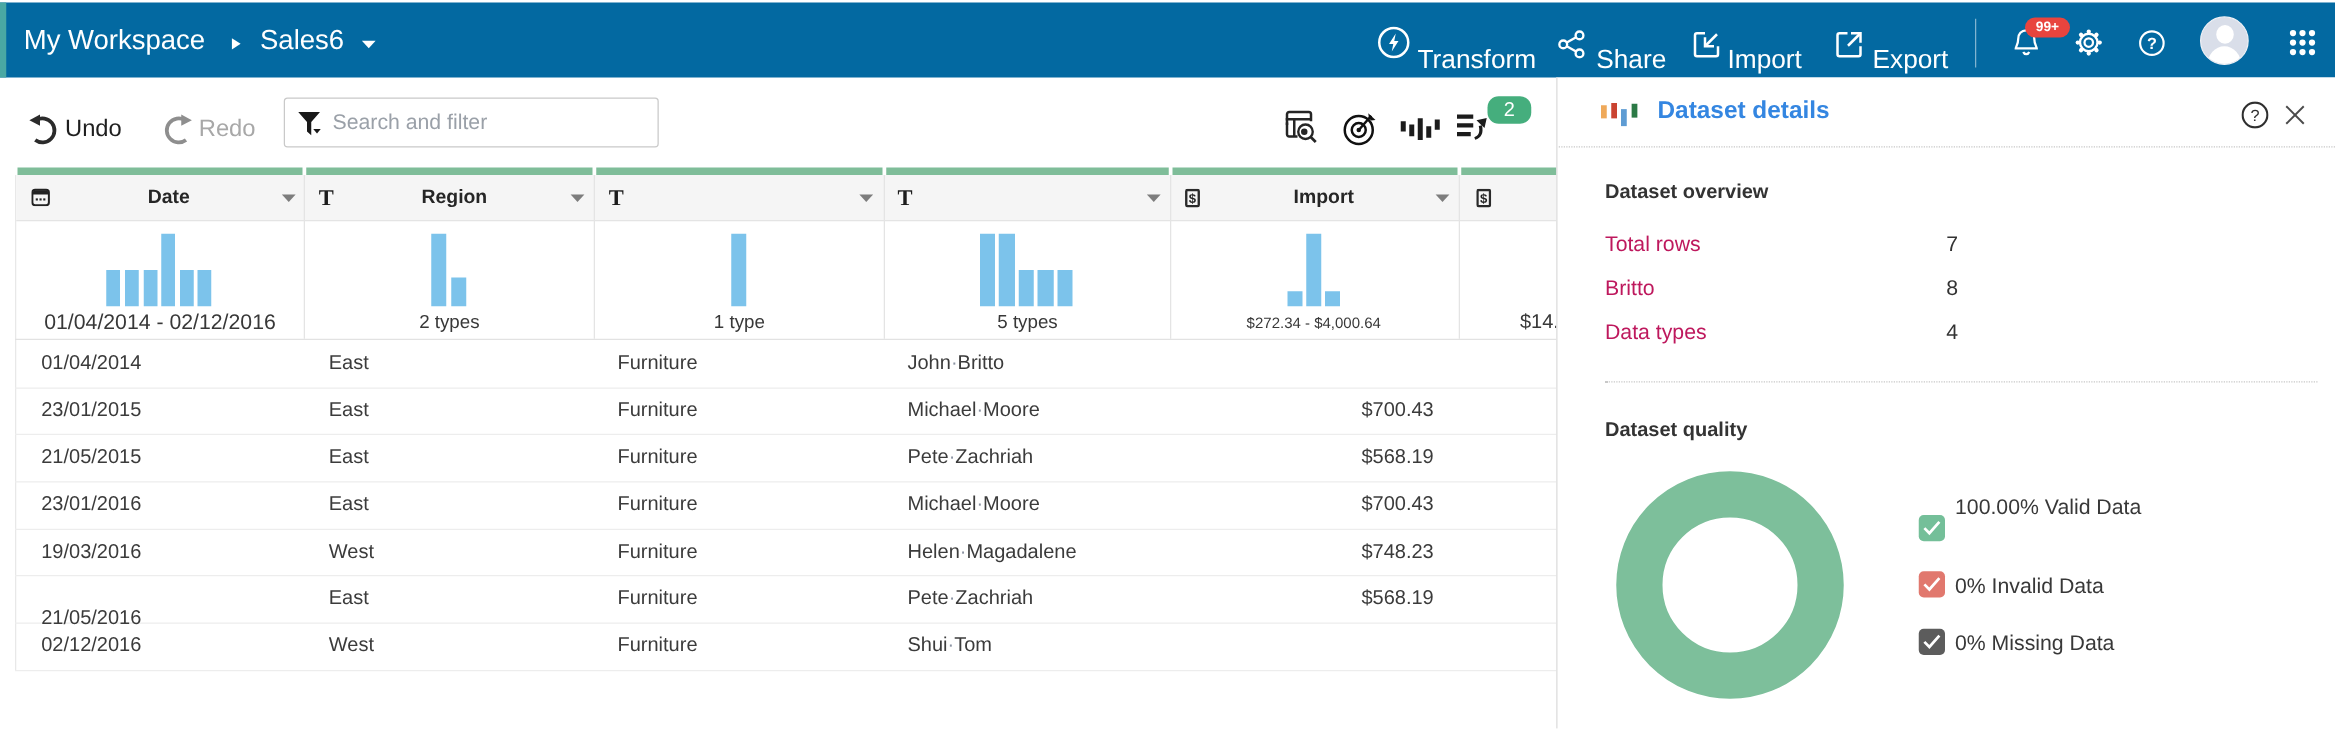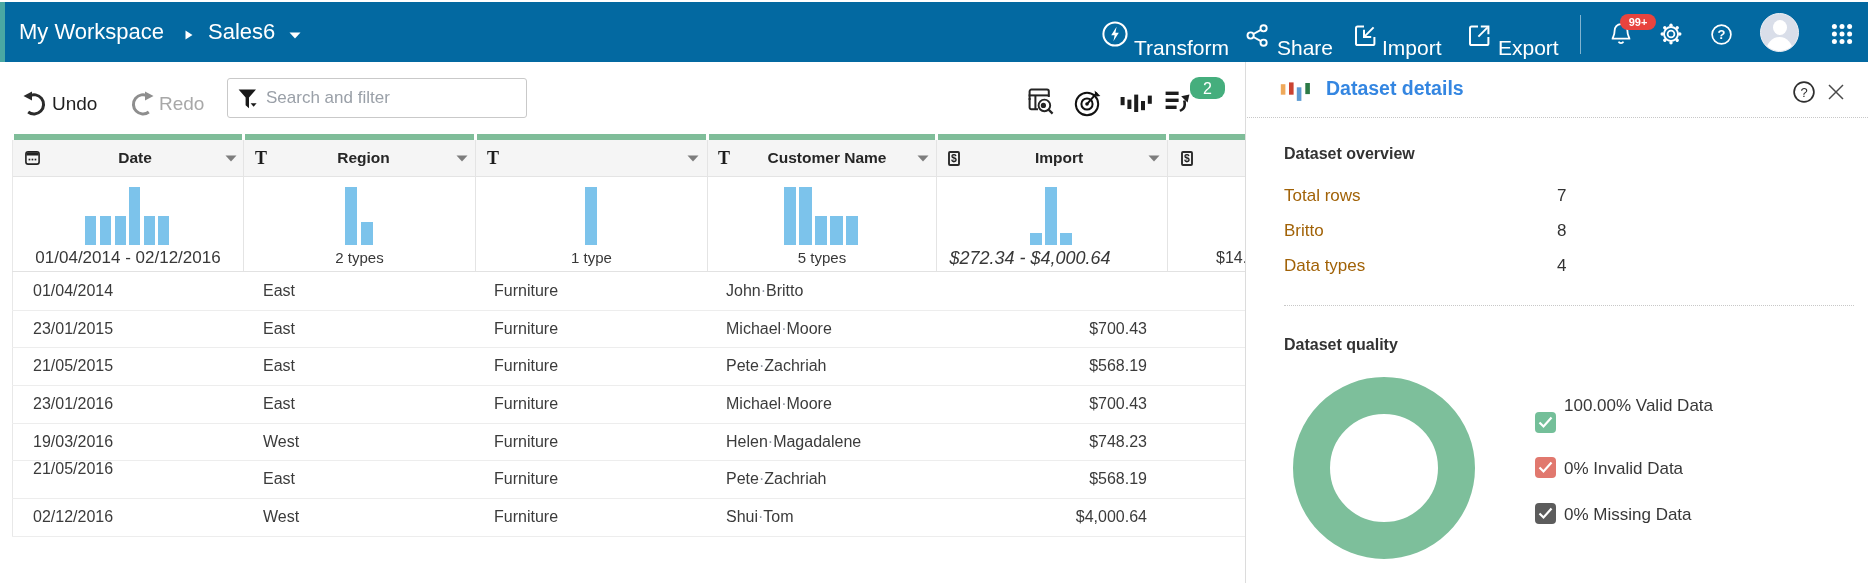--- a/index.html
+++ b/index.html
@@ -21,21 +21,21 @@
   .vline{position:absolute;top:140px;height:131px;width:1px;background:#e4e4e4;}
   .sumtext{position:absolute;top:250px;height:16px;line-height:16px;font-size:15px;color:#383838;text-align:center;}
   .hbar{position:absolute;background:#7cc3eb;}
   .rowline{position:absolute;left:12px;width:1234px;height:1px;background:#ededed;}
   .cell{position:absolute;font-size:16px;color:#3b3b3b;height:38px;line-height:38px;white-space:nowrap;}
   .cellr{position:absolute;font-size:16px;color:#3b3b3b;height:38px;line-height:38px;white-space:nowrap;text-align:right;}
   .md{color:#8b93a2;}
   
   #panel{position:absolute;left:1245px;top:62px;width:623px;height:521px;background:#fff;border-left:1px solid #dcdcdc;box-sizing:border-box;}
   .dotted{position:absolute;border-top:1px dotted #c8c8c8;height:0;}
-  .plabel{position:absolute;font-size:17px;color:#a16207;white-space:nowrap;}
+  .plabel{position:absolute;font-size:17px;color:#be185d;white-space:nowrap;}
   .ptitle{position:absolute;font-weight:bold;font-size:16px;color:#333;}
   .chk{position:absolute;width:21px;height:21px;border-radius:4px;}
   .chklabel{position:absolute;font-size:17px;color:#383838;white-space:nowrap;}
 </style>
 </head>
 <body>
 <div id="stage">
 
   <div id="topbar">
     <div id="teal"></div>
@@ -204,21 +204,20 @@
     <div class="abs" style="left:255px;top:140px;height:36px;line-height:36px;font-weight:bold;font-size:18px;font-family:'Liberation Serif',serif;color:#1c1c1c;">T</div>
     <div class="hdrtitle" style="left:244px;width:231px;padding-left:4px;">Region</div>
     <svg class="abs" style="left:456px;top:155px;" width="12" height="7">
         <polygon points="0.5,0.5 11.5,0.5 6,6.5" fill="#7d7d7d"></polygon>
       </svg>
     <div class="abs" style="left:487px;top:140px;height:36px;line-height:36px;font-weight:bold;font-size:18px;font-family:'Liberation Serif',serif;color:#1c1c1c;">T</div>
     <svg class="abs" style="left:687px;top:155px;" width="12" height="7">
         <polygon points="0.5,0.5 11.5,0.5 6,6.5" fill="#7d7d7d"></polygon>
       </svg>
     <div class="abs" style="left:718px;top:140px;height:36px;line-height:36px;font-weight:bold;font-size:18px;font-family:'Liberation Serif',serif;color:#1c1c1c;">T</div>
-    <div class="hdrtitle" style="left:708px;width:228px;padding-left:5px;">Customer Name</div>
     <svg class="abs" style="left:917px;top:155px;" width="12" height="7">
         <polygon points="0.5,0.5 11.5,0.5 6,6.5" fill="#7d7d7d"></polygon>
       </svg>
     <svg class="abs" style="left:948px;top:150.5px;" width="12" height="15" viewBox="0 0 12 15">
       <rect x="1" y="1" width="10" height="13" rx="1" fill="none" stroke="#2a2a2a" stroke-width="1.9"></rect>
       <text x="6" y="11.2" font-size="10.5" font-weight="bold" fill="#222" text-anchor="middle" font-family="Liberation Sans">$</text>
     </svg>
     <div class="hdrtitle" style="left:937px;width:228px;padding-left:8px;">Import</div>
     <svg class="abs" style="left:1148px;top:155px;" width="12" height="7">
         <polygon points="0.5,0.5 11.5,0.5 6,6.5" fill="#7d7d7d"></polygon>
@@ -243,21 +242,21 @@
     <div class="hbar" style="left:830.2px;top:216px;width:12.4px;height:29px;"></div>
     <div class="hbar" style="left:845.7px;top:216px;width:12.4px;height:29px;"></div>
     <div class="hbar" style="left:1030px;top:233.4px;width:11.6px;height:11.6px;"></div>
     <div class="hbar" style="left:1045.2px;top:187px;width:11.6px;height:58px;"></div>
     <div class="hbar" style="left:1060.4px;top:233.4px;width:11.6px;height:11.6px;"></div>
 
     <div class="sumtext" style="left:13px;width:230px;font-size:17px;">01/04/2014 - 02/12/2016</div>
     <div class="sumtext" style="left:244px;width:231px;">2 types</div>
     <div class="sumtext" style="left:476px;width:231px;">1 type</div>
     <div class="sumtext" style="left:708px;width:228px;">5 types</div>
-    <div class="sumtext" style="left:916px;width:228px;font-size:18px;font-style:italic;">$272.34 - $4,000.64</div>
+    <div class="sumtext" style="left:937px;width:228px;font-size:12px;">$272.34 - $4,000.64</div>
     <div class="sumtext" style="left:1216px;width:40px;text-align:left;font-size:16px;">$14.</div>
     <div class="abs" style="left:12px;top:271px;width:1234px;height:1px;background:#e2e2e2;"></div>
 
     <div class="rowline" style="top:309.7px;"></div>
     <div class="rowline" style="top:347.4px;"></div>
     <div class="rowline" style="top:385.1px;"></div>
     <div class="rowline" style="top:422.7px;"></div>
     <div class="rowline" style="top:460.4px;"></div>
     <div class="rowline" style="top:498.1px;"></div>
     <div class="rowline" style="top:535.8px;"></div>
@@ -278,30 +277,29 @@
     <div class="cell" style="left:33px;top:385.1px;">23/01/2016</div>
     <div class="cell" style="left:263px;top:385.1px;">East</div>
     <div class="cell" style="left:494px;top:385.1px;">Furniture</div>
     <div class="cell" style="left:726px;top:385.1px;">Michael<span class="md">·</span>Moore</div>
     <div class="cellr" style="left:947px;top:385.1px;width:200px;">$700.43</div>
     <div class="cell" style="left:33px;top:422.7px;">19/03/2016</div>
     <div class="cell" style="left:263px;top:422.7px;">West</div>
     <div class="cell" style="left:494px;top:422.7px;">Furniture</div>
     <div class="cell" style="left:726px;top:422.7px;">Helen<span class="md">·</span>Magadalene</div>
     <div class="cellr" style="left:947px;top:422.7px;width:200px;">$748.23</div>
-    <div class="cell" style="left:33px;top:450px;">21/05/2016</div>
+    <div class="cell" style="left:33px;top:476px;">21/05/2016</div>
     <div class="cell" style="left:263px;top:460.4px;">East</div>
     <div class="cell" style="left:494px;top:460.4px;">Furniture</div>
     <div class="cell" style="left:726px;top:460.4px;">Pete<span class="md">·</span>Zachriah</div>
     <div class="cellr" style="left:947px;top:460.4px;width:200px;">$568.19</div>
     <div class="cell" style="left:33px;top:498.1px;">02/12/2016</div>
     <div class="cell" style="left:263px;top:498.1px;">West</div>
     <div class="cell" style="left:494px;top:498.1px;">Furniture</div>
     <div class="cell" style="left:726px;top:498.1px;">Shui<span class="md">·</span>Tom</div>
-    <div class="cellr" style="left:947px;top:498.1px;width:200px;">$4,000.64</div>
   </div>
 
   <div id="panel"></div>
   <svg class="abs" style="left:1280px;top:80px;" width="32" height="24" viewBox="0 0 32 24">
     <rect x="0.8" y="4.2" width="4.6" height="10.5" fill="#efa95a"></rect>
     <rect x="9" y="2.4" width="4.6" height="12.3" fill="#ca4331"></rect>
     <rect x="16.8" y="7.3" width="4.6" height="13.6" fill="#5e9cd3"></rect>
     <rect x="25.3" y="3" width="4.6" height="11.1" fill="#2c7a46"></rect>
   </svg>
   <div class="abs" style="left:1326px;top:74px;height:28px;line-height:28px;font-size:19.5px;font-weight:bold;color:#3486e1;">Dataset details</div>

